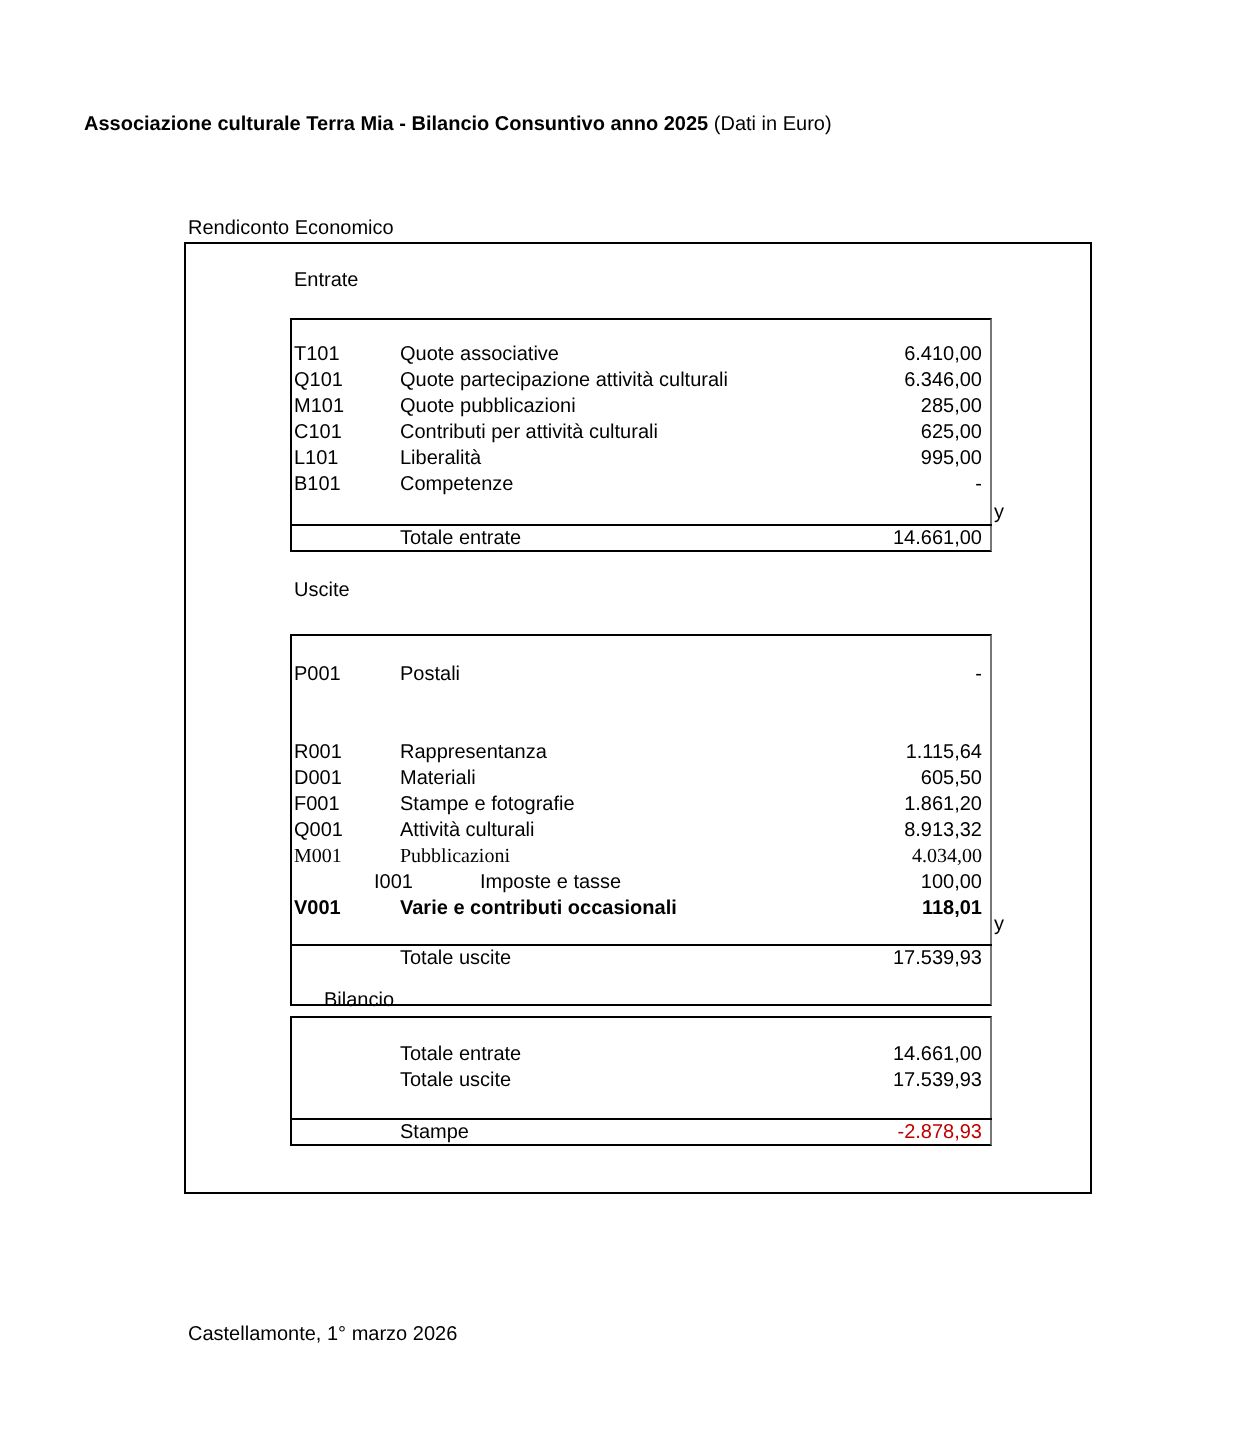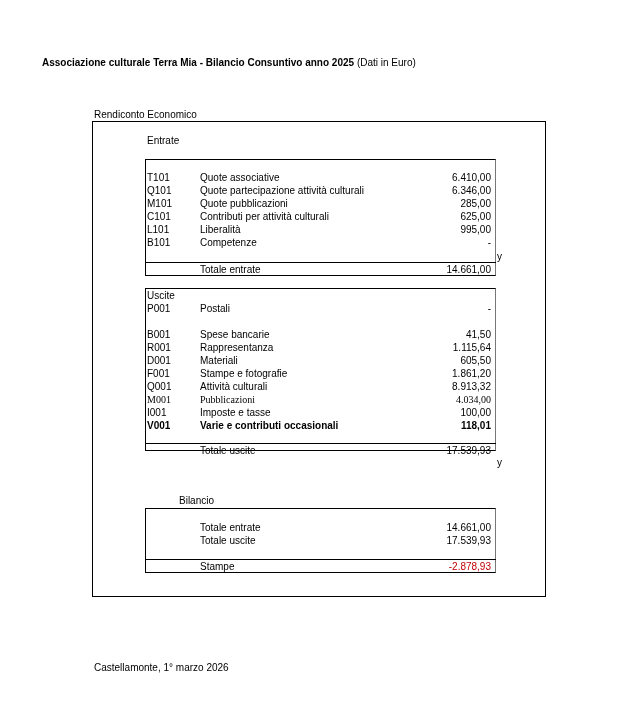--- a/index.html
+++ b/index.html
@@ -78,30 +78,25 @@
   </div>
   <div class="total-sep" style="top:102px;"></div>
   <div class="row" style="top:103px;">
     <span class="desc">Totale entrate</span>
     <span class="amt">14.661,00</span>
   </div>
 </div>
 <div class="ymark" style="left:497px; top:251px;">y</div>
 
 <div class="section-label" style="left:147px; top:290px;">Uscite</div>
-<div class="box" style="top:288px; height:163px;">
+<div class="box" style="top:317px; height:186px;">
   <div class="row" style="top:13px;">
     <span class="code">P001</span>
     <span class="desc">Postali</span>
     <span class="amt">-</span>
-  </div>
-  <div class="row" style="top:39px;">
-    <span class="code">B001</span>
-    <span class="desc">Spese bancarie</span>
-    <span class="amt">41,50</span>
   </div>
   <div class="row" style="top:52px;">
     <span class="code">R001</span>
     <span class="desc">Rappresentanza</span>
     <span class="amt">1.115,64</span>
   </div>
   <div class="row" style="top:65px;">
     <span class="code">D001</span>
     <span class="desc">Materiali</span>
     <span class="amt">605,50</span>
@@ -114,39 +109,39 @@
   <div class="row" style="top:91px;">
     <span class="code">Q001</span>
     <span class="desc">Attività culturali</span>
     <span class="amt">8.913,32</span>
   </div>
   <div class="row" style="top:104px;font-family:Liberation Serif, serif;">
     <span class="code">M001</span>
     <span class="desc">Pubblicazioni</span>
     <span class="amt">4.034,00</span>
   </div>
-  <div class="row" style="top:117px;">
+  <div class="row" style="top:117px;margin-left:40px;">
     <span class="code">I001</span>
     <span class="desc">Imposte e tasse</span>
     <span class="amt">100,00</span>
   </div>
   <div class="row" style="top:130px;font-weight:bold;">
     <span class="code">V001</span>
     <span class="desc">Varie e contributi occasionali</span>
     <span class="amt">118,01</span>
   </div>
   <div class="total-sep" style="top:154px;"></div>
   <div class="row" style="top:155px;">
     <span class="desc">Totale uscite</span>
     <span class="amt">17.539,93</span>
   </div>
 </div>
 <div class="ymark" style="left:497px; top:457px;">y</div>
 
-<div class="section-label" style="left:147px; top:495px;padding-left:32px;">Bilancio</div>
+<div class="section-label" style="left:130px; top:495px;padding-left:32px;">Bilancio</div>
 <div class="box" style="top:508px; height:65px;">
   <div class="row" style="top:12px;">
     <span class="desc">Totale entrate</span>
     <span class="amt">14.661,00</span>
   </div>
   <div class="row" style="top:25px;">
     <span class="desc">Totale uscite</span>
     <span class="amt">17.539,93</span>
   </div>
   <div class="total-sep" style="top:50px;"></div>

